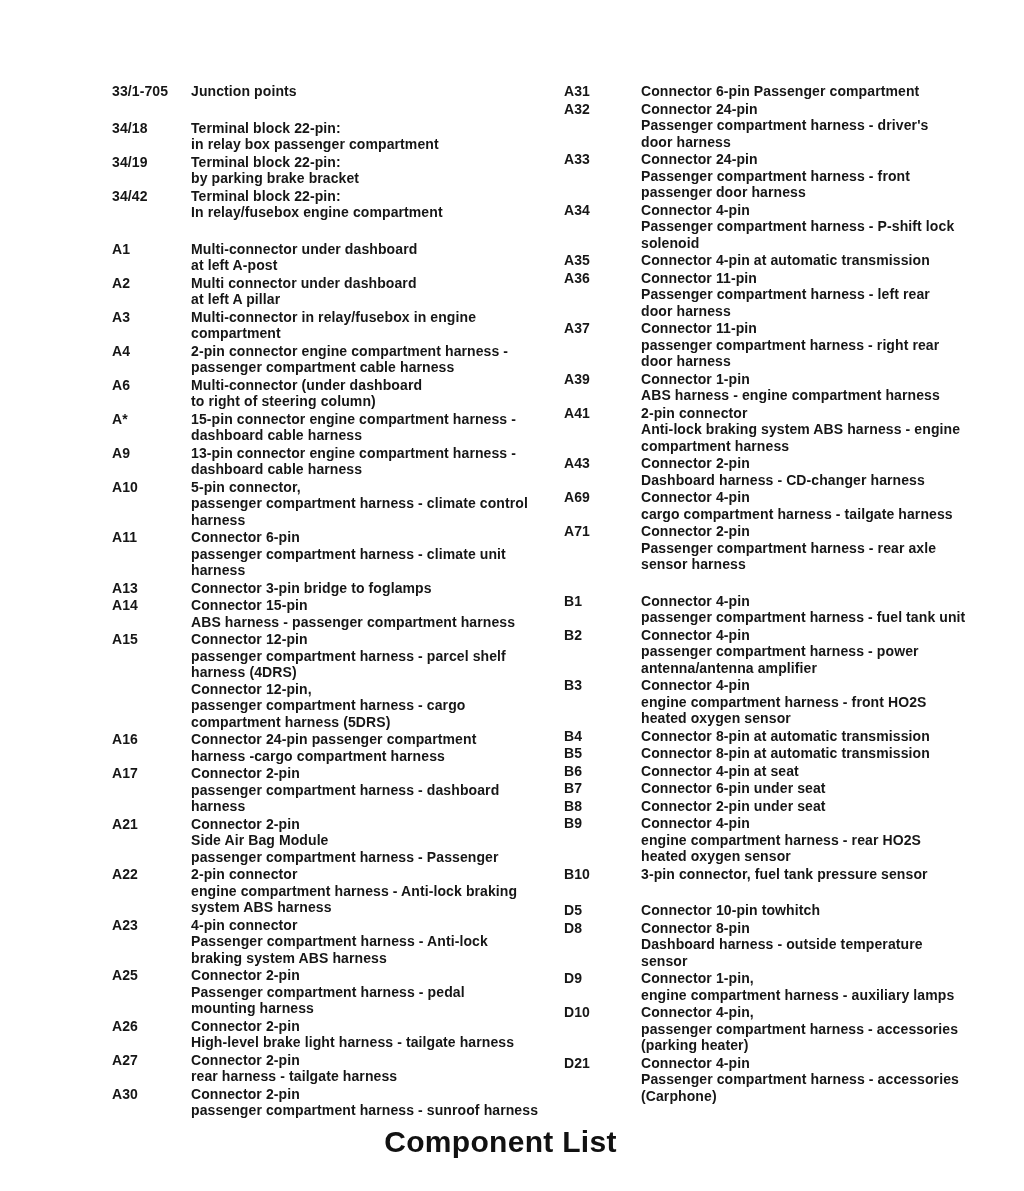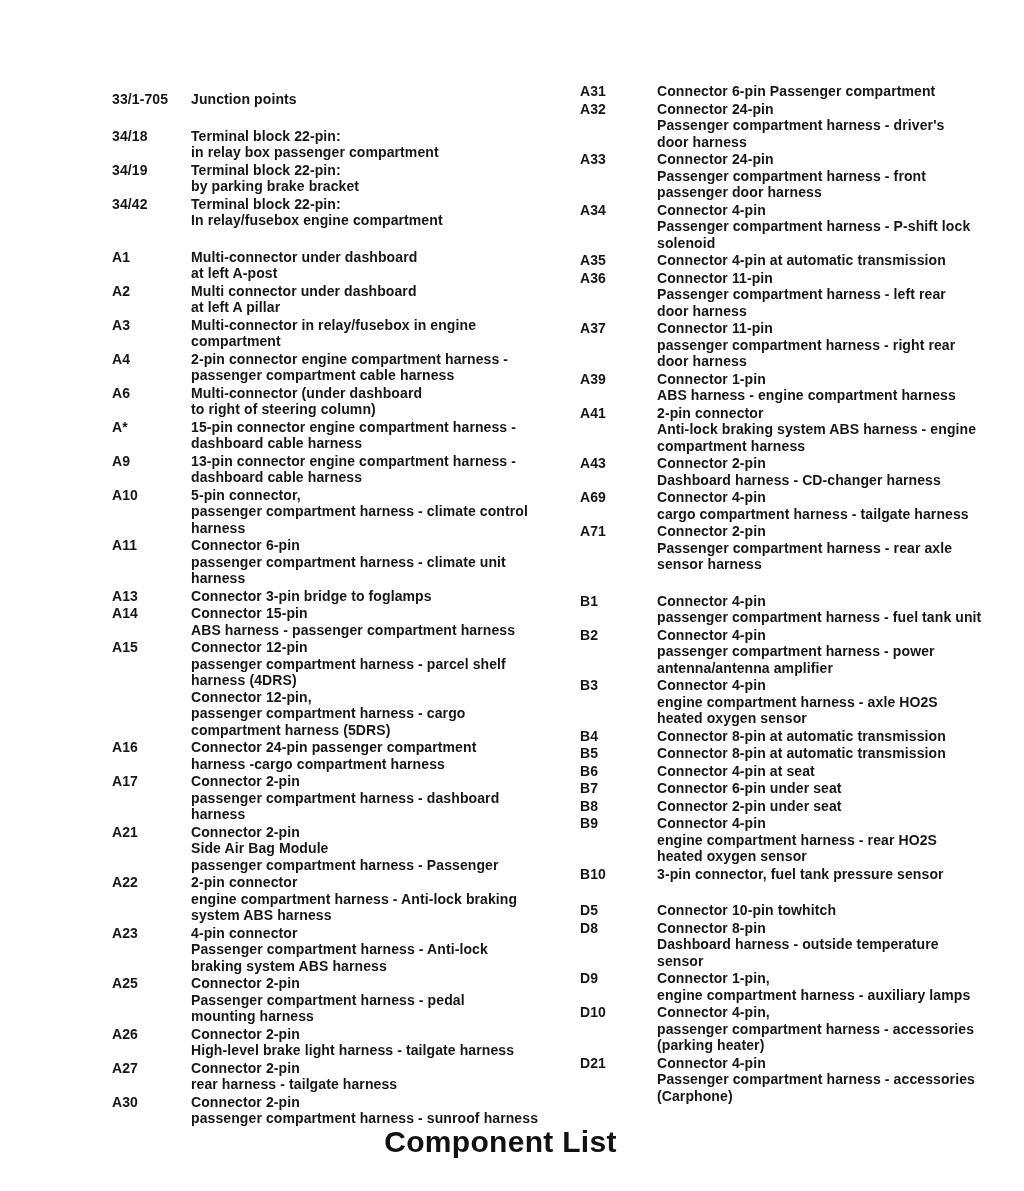--- a/index.html
+++ b/index.html
@@ -27,24 +27,23 @@
   .column {
     position: absolute;
     top: 0;
     font-size: 14px;
     line-height: 16.5px;
     letter-spacing: 0.1px;
   }
   .column-left {
     left: 112px;
     width: 445px;
-    margin-top: 8px;
   }
   .column-right {
-    left: 580px;
+    left: 564px;
     width: 435px;
   }
   .group:not(:first-child) {
     margin-top: 20px;
   }
   .entry {
     display: grid;
     margin-bottom: 1px;
   }
   .column-left .entry { grid-template-columns: 79px 1fr; }
@@ -371,21 +370,21 @@
             <span class="desc">
               <div class="line">Connector 4-pin</div>
               <div class="line">passenger compartment harness - power</div>
               <div class="line">antenna/antenna amplifier</div>
             </span>
           </div>
           <div class="entry">
             <span class="code">B3</span>
             <span class="desc">
               <div class="line">Connector 4-pin</div>
-              <div class="line">engine compartment harness - axle HO2S</div>
+              <div class="line">engine compartment harness - front HO2S</div>
               <div class="line">heated oxygen sensor</div>
             </span>
           </div>
           <div class="entry">
             <span class="code">B4</span>
             <span class="desc">
               <div class="line">Connector 8-pin at automatic transmission</div>
             </span>
           </div>
           <div class="entry">

